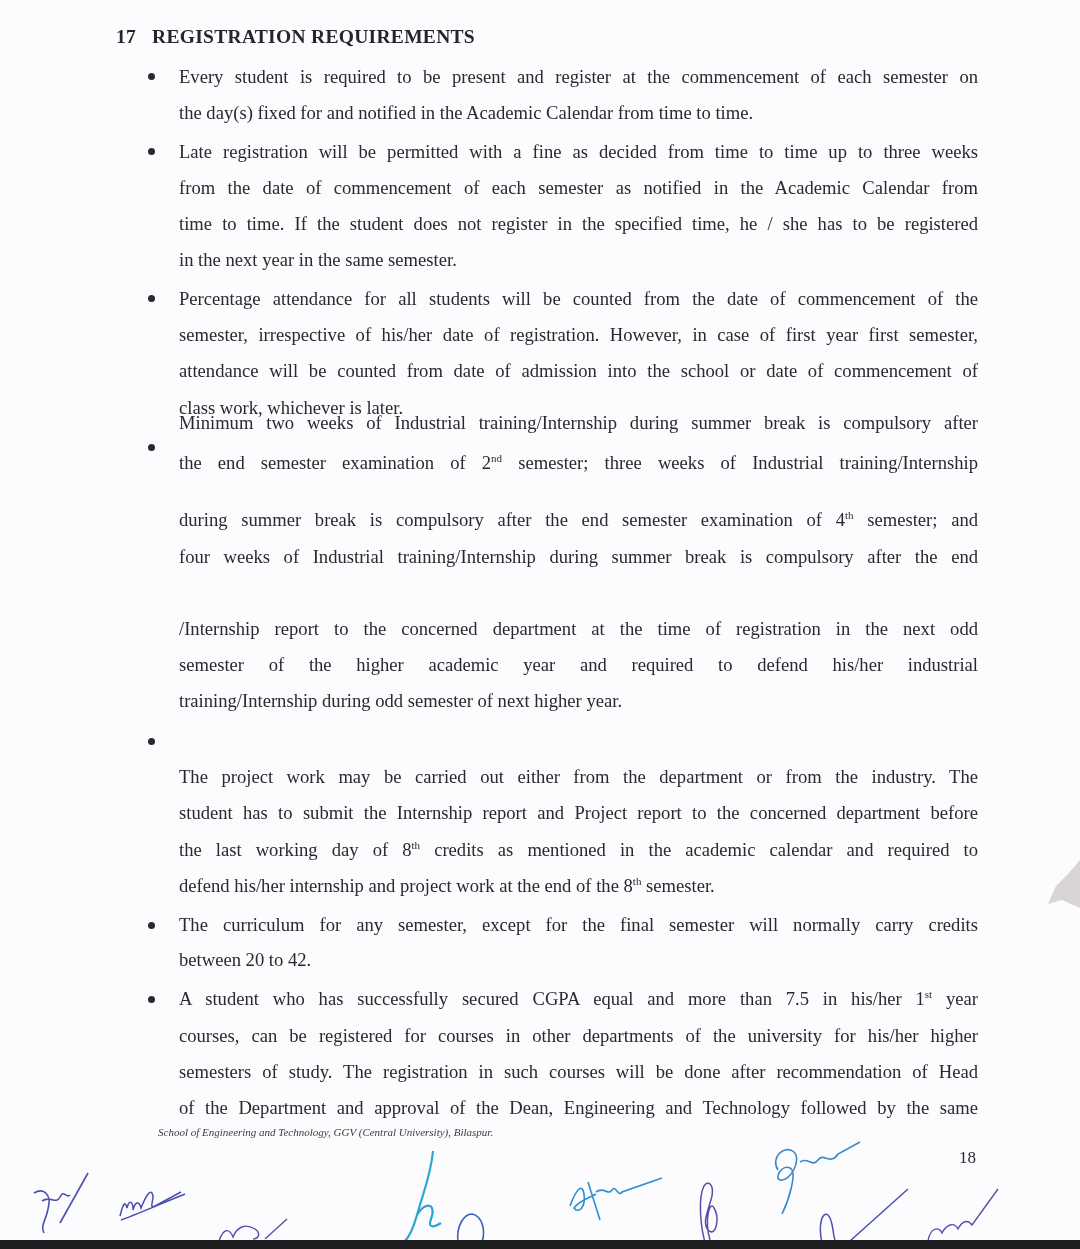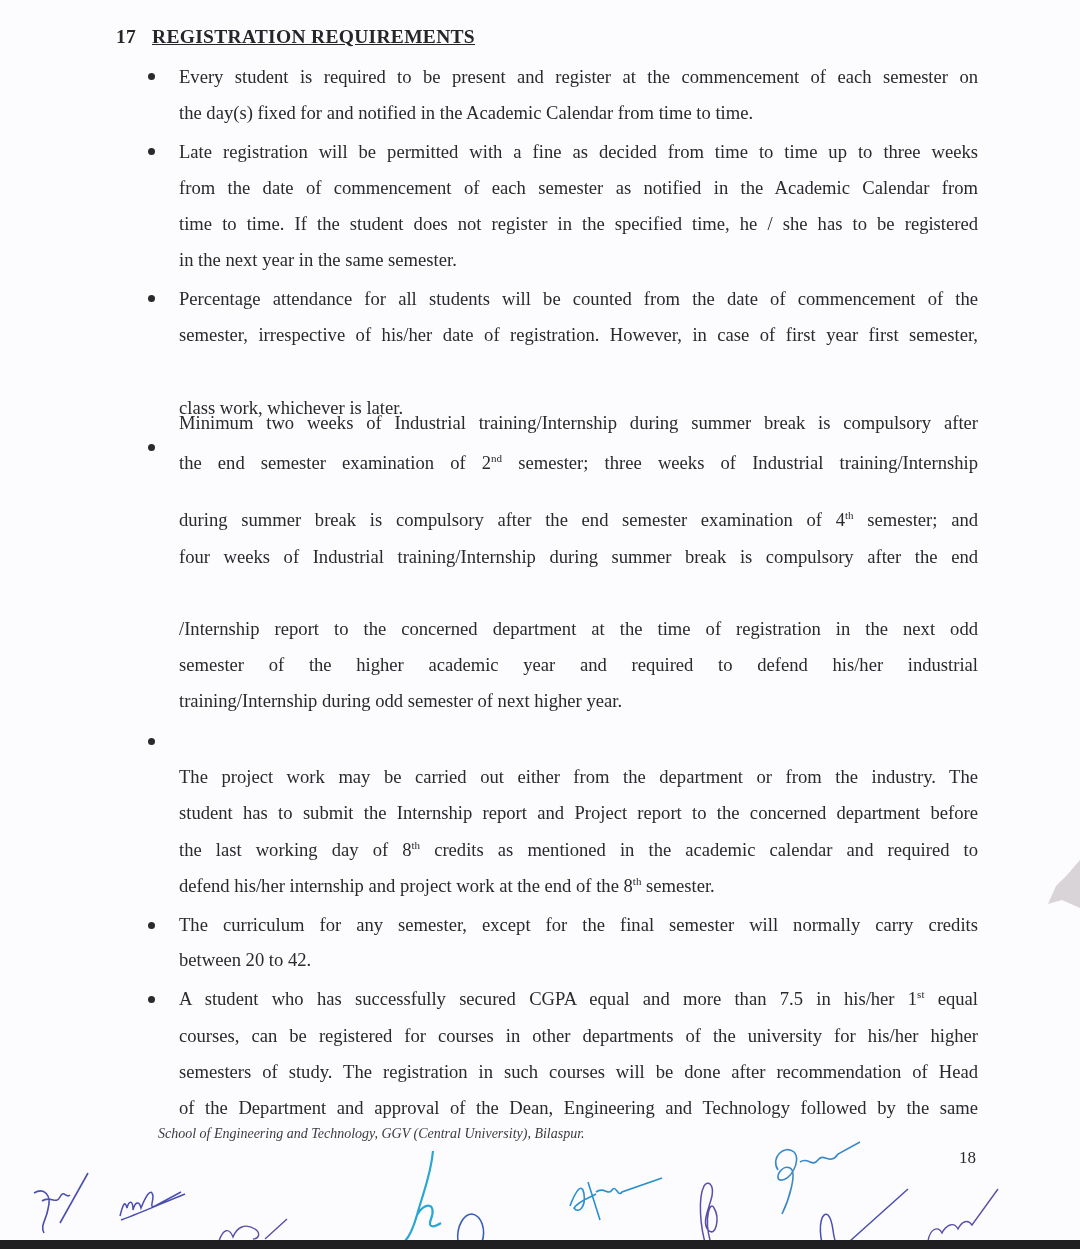--- a/index.html
+++ b/index.html
@@ -5,37 +5,37 @@
   html, body { margin: 0; padding: 0; }
   body {
     width: 1080px; height: 1249px; position: relative; overflow: hidden;
     background: #fbfbfd;
     font-family: "Liberation Serif", "DejaVu Serif", serif;
     color: #2a2a2e;
   }
   .page { position: absolute; left: 0; top: 0; width: 1080px; height: 1240px; background: #fcfcfe; }
   .heading {
     position: absolute; left: 116px; top: 26px;
-    font-size: 19.5px; font-weight: bold; letter-spacing: 0.3px; color: #26262a; text-decoration: underline;
+    font-size: 19.5px; font-weight: bold; letter-spacing: 0.3px; color: #26262a;
   }
   .heading .num { display: inline-block; width: 36px; }
   .bullet {
     position: absolute; width: 7px; height: 7px; border-radius: 50%;
     background: #2a2a2e; left: 148px;
   }
   .line {
     position: absolute; left: 179px; width: 799px;
     font-size: 18.6px; line-height: 22px; white-space: nowrap;
     text-align: justify; text-align-last: justify;
   }
   .line.last { text-align: left; text-align-last: left; }
   .line sup { font-size: 11px; line-height: 0; vertical-align: 7px; }
   .footer-institution {
     position: absolute; left: 158px; top: 1126px;
-    font-style: italic; font-size: 14px; color: #3a3a40;
+    font-style: italic; font-size: 11px; color: #3a3a40;
   }
   .page-number {
     position: absolute; left: 959px; top: 1148px;
     font-size: 17px; color: #2a2a2e;
   }
   .sig { position: absolute; }
   .bottom-bar { position: absolute; left: 0; top: 1240px; width: 1080px; height: 9px; background: #1f1f21; }
   .scan-mark { position: absolute; right: 0; top: 860px; width: 32px; height: 50px; }
 </style>
 </head>
@@ -53,20 +53,21 @@
 
   <div class="bullet" style="top:148px"></div>
   <div class="line" style="top:141px">Late registration will be permitted with a fine as decided from time to time up to three weeks</div>
   <div class="line" style="top:177px">from the date of commencement of each semester as notified in the Academic Calendar from</div>
   <div class="line last" style="top:249px">in the next year in the same semester.</div>
   <div class="line" style="top:213px">time to time. If the student does not register in the specified time, he / she has to be registered</div>
 
   <div class="bullet" style="top:295px"></div>
   <div class="line" style="top:288px">Percentage attendance for all students will be counted from the date of commencement of the</div>
   <div class="line" style="top:324px">semester, irrespective of his/her date of registration. However, in case of first year first semester,</div>
+  <div class="line" style="top:360px">attendance will be counted from date of admission into the school or date of commencement of</div>
   <div class="line last" style="top:397px">class work, whichever is later.</div>
 
   <div class="bullet" style="top:444px"></div>
   <div class="line" style="top:412px"><span>Minimum two weeks of Industrial training/Internship during summer break is compulsory after</span></div>
   <div class="line" style="top:452px"><span>the end semester examination of 2</span><sup>nd</sup><span> semester; three weeks of Industrial training/Internship</span></div>
   <div class="line" style="top:509px"><span>during summer break is compulsory after the end semester examination of 4</span><sup>th</sup><span> semester; and</span></div>
   <div class="line" style="top:546px"><span>four weeks of Industrial training/Internship during summer break is compulsory after the end</span></div>
   <div class="line" style="top:654px"><span>semester of the higher academic year and required to defend his/her industrial</span></div>
   <div class="line" style="top:618px"><span>/Internship report to the concerned department at the time of registration in the next odd</span></div>
   <div class="line last" style="top:690px"><span>training/Internship during odd semester of next higher year.</span></div>
@@ -75,21 +76,21 @@
   <div class="line" style="top:766px"><span>The project work may be carried out either from the department or from the industry. The</span></div>
   <div class="line" style="top:802px"><span>student has to submit the Internship report and Project report to the concerned department before</span></div>
   <div class="line" style="top:839px"><span>the last working day of 8</span><sup>th</sup><span> credits as mentioned in the academic calendar and required to</span></div>
   <div class="line last" style="top:875px"><span>defend his/her internship and project work at the end of the 8</span><sup>th</sup><span> semester.</span></div>
 
   <div class="bullet" style="top:922px"></div>
   <div class="line" style="top:914px">The curriculum for any semester, except for the final semester will normally carry credits</div>
   <div class="line last" style="top:949px">between 20 to 42.</div>
 
   <div class="bullet" style="top:996px"></div>
-  <div class="line" style="top:988px"><span>A student who has successfully secured CGPA equal and more than 7.5 in his/her 1</span><sup>st</sup><span> equal</span></div>
+  <div class="line" style="top:988px"><span>A student who has successfully secured CGPA equal and more than 7.5 in his/her 1</span><sup>st</sup><span> year</span></div>
   <div class="line" style="top:1025px"><span>courses, can be registered for courses in other departments of the university for his/her higher</span></div>
   <div class="line" style="top:1061px"><span>semesters of study. The registration in such courses will be done after recommendation of Head</span></div>
   <div class="line" style="top:1097px"><span>of the Department and approval of the Dean, Engineering and Technology followed by the same</span></div>
 
   <div class="footer-institution">School of Engineering and Technology, GGV (Central University), Bilaspur.</div>
   <div class="page-number">18</div>
 
   <svg class="sig" style="left:30px;top:1165px" width="60" height="75" viewBox="0 0 60 75">
     <path d="M4 28 C14 22 22 30 18 44 C16 56 10 60 14 68 M12 36 C20 30 26 40 30 32 C34 24 36 34 40 30 M30 58 L58 8" fill="none" stroke="#4a4fb0" stroke-width="1.6"></path>
   </svg>

